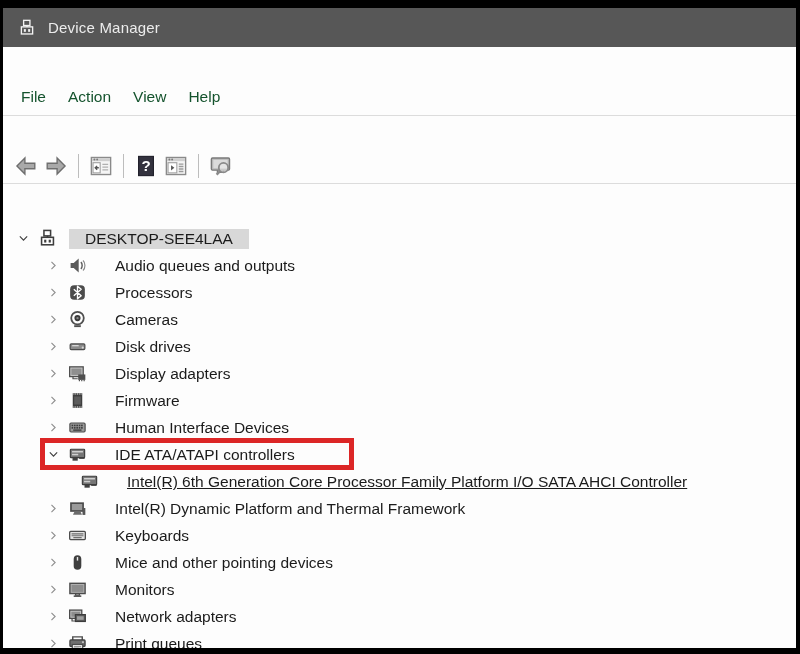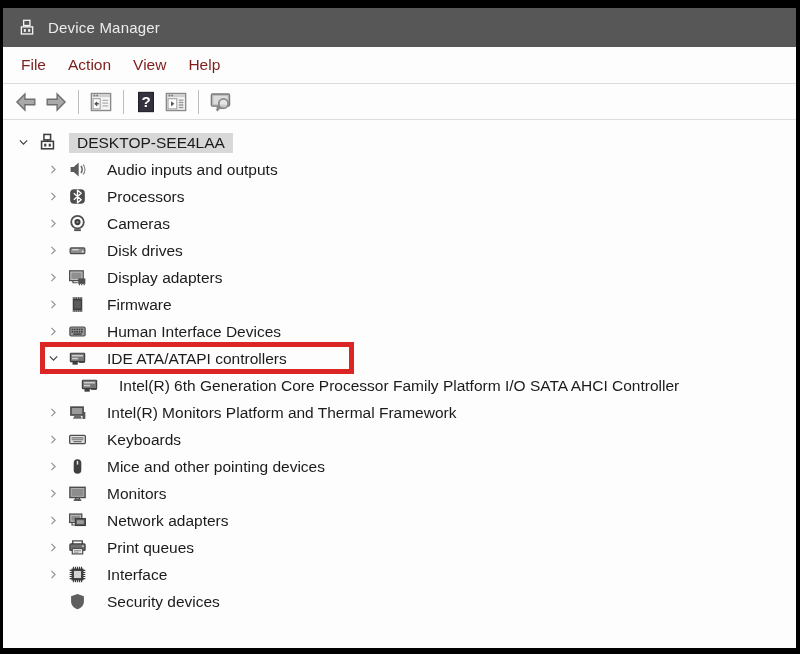--- a/index.html
+++ b/index.html
@@ -8,35 +8,36 @@
     width:800px; height:654px;
     background: var(--frame, #000);
     padding: 8px 4px 6px 3px;
     position:relative; overflow:hidden;
   }
   #window {
     width:100%; height:100%;
     background:#fdfdfd;
     display:flex; flex-direction:column;
     overflow:hidden;
+    gap:32px;
   }
   
   .titlebar {
     height:39px; background: var(--titlebar-bg, #575757);
     display:flex; align-items:center; padding-left:15px; flex:0 0 auto;
   }
   .titlebar .app-icon { width:18px; height:18px; margin-right:12px; display:flex; }
   .titlebar .title-text { color:#ececec; font-size:15px; letter-spacing:.2px; }
   
   .menubar {
     height:37px; background:#fdfdfd; border-bottom:1px solid #dcdcdc;
     display:flex; align-items:center; padding-left:7px; flex:0 0 auto;
   }
   .menu-item {
-    font-size:15.5px; color:#7f1d1d; padding:5px 11px; cursor:default;
+    font-size:15.5px; color:#14532d; padding:5px 11px; cursor:default;
   }
   
   .toolbar {
     height:36px; background:#fdfdfd; border-bottom:1px solid #dcdcdc;
     display:flex; align-items:center; padding-left:8px; flex:0 0 auto;
   }
   .tool-btn {
     width:28px; height:28px; display:flex; align-items:center; justify-content:center;
     background:transparent; border:none; margin:0 1px; padding:0;
   }
@@ -46,26 +47,26 @@
   .tree {
     flex:1 1 auto; background:#fdfdfd; overflow:hidden;
     padding-top:9px; position:relative;
   }
   .tree-row {
     height:27px; display:flex; align-items:center; position:relative;
     font-size:15.5px; color:#1b1b1b; white-space:nowrap; cursor:default;
   }
   .tree-row.lvl0 { padding-left:12px; }
   .tree-row.lvl1 { padding-left:42px; }
-  .tree-row.lvl2 { padding-left:70px; }
+  .tree-row.lvl2 { padding-left:70px;text-decoration:underline; }
   .chev { width:16px; min-width:16px; height:16px; display:flex; align-items:center; justify-content:center; }
   .chev svg { width:13px; height:13px; display:block; }
   .ticon { width:20px; min-width:20px; height:20px; margin-left:6px; display:flex; align-items:center; justify-content:center; }
   .ticon svg { width:19px; height:19px; display:block; }
-  .tlabel { margin-left:12px; padding:1px 8px; }
+  .tlabel { margin-left:12px; padding:1px 16px; }
   .tlabel.sel { background: var(--selected, #d8d8d8); }
   .red-box {
     position:absolute; left:37px; top:-3px; width:314px; height:32px;
     border:5px solid var(--red, #dc2626);
     pointer-events:none; z-index:3;
   }
 </style>
 </head>
 <body>
 
@@ -185,21 +186,21 @@
               <path d="M5.5 3.5L10 8l-4.5 4.5" fill="none" stroke="#8f8f8f" stroke-width="1.4"></path>
             </svg>
           </span>
           <span class="ticon">
             <svg viewBox="0 0 16 16">
               <path d="M2.2 5.8h2.6L9 2.2v11.6L4.8 10H2.2z" fill="#5a5a5a"></path>
               <path d="M10.8 5.2c1.5 1.2 1.5 4.4 0 5.6" stroke="#5a5a5a" stroke-width="1.2" fill="none"></path>
               <path d="M12.6 3.8c2.2 1.8 2.2 6.6 0 8.4" stroke="#8a8a8a" stroke-width="1" fill="none"></path>
             </svg>
           </span>
-          <span class="tlabel">Audio inputs and outputs</span>
+          <span class="tlabel">Audio queues and outputs</span>
         </div>
         <div class="tree-row lvl1">
           <span class="chev">
             <svg viewBox="0 0 16 16">
               <path d="M5.5 3.5L10 8l-4.5 4.5" fill="none" stroke="#8f8f8f" stroke-width="1.4"></path>
             </svg>
           </span>
           <span class="ticon">
             <svg viewBox="0 0 16 16">
               <rect x="1.8" y="1.8" width="12.4" height="12.4" rx="3.4" fill="#4c4c4c"></rect>
@@ -334,21 +335,21 @@
             </svg>
           </span>
           <span class="ticon">
             <svg viewBox="0 0 16 16">
               <rect x="1.8" y="2.8" width="11.6" height="8" fill="#4a4a4a"></rect>
               <rect x="3.2" y="4.2" width="8.8" height="5.2" fill="#9a9a9a"></rect>
               <path d="M5.4 10.8l-1.2 2.4h7.6l-1.2-2.4z" fill="#6b6b6b"></path>
               <rect x="12.2" y="7.6" width="2.4" height="5.8" fill="#555"></rect>
             </svg>
           </span>
-          <span class="tlabel">Intel(R) Monitors Platform and Thermal Framework</span>
+          <span class="tlabel">Intel(R) Dynamic Platform and Thermal Framework</span>
         </div>
         <div class="tree-row lvl1">
           <span class="chev">
             <svg viewBox="0 0 16 16">
               <path d="M5.5 3.5L10 8l-4.5 4.5" fill="none" stroke="#8f8f8f" stroke-width="1.4"></path>
             </svg>
           </span>
           <span class="ticon">
             <svg viewBox="0 0 16 16">
               <rect x="1.4" y="4.6" width="13.2" height="6.8" rx=".8" fill="#e3e3e3" stroke="#4c4c4c" stroke-width="1.1"></rect>

